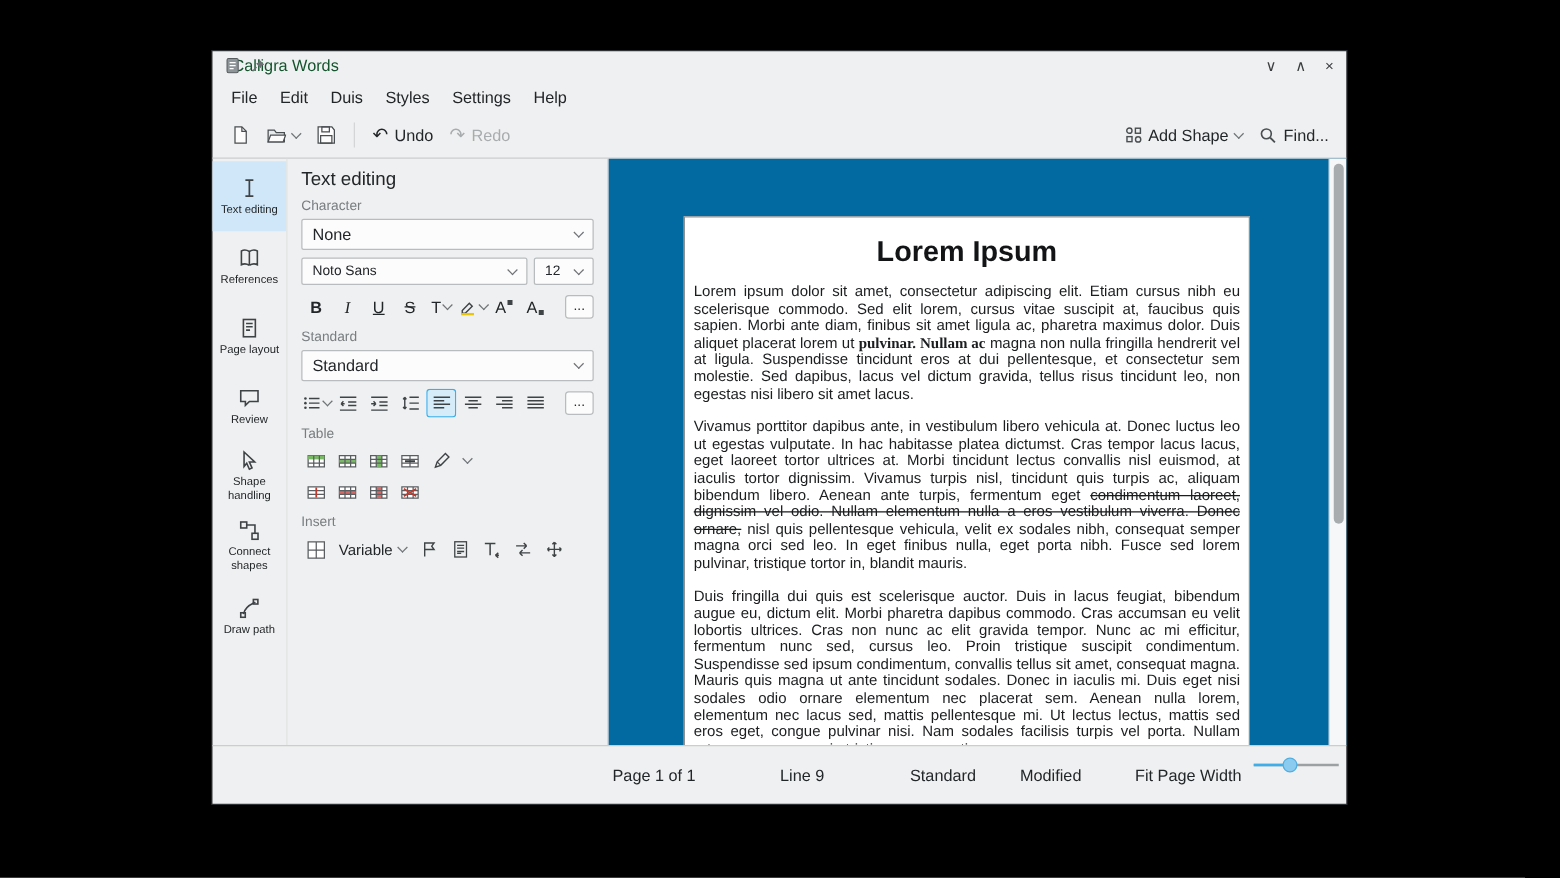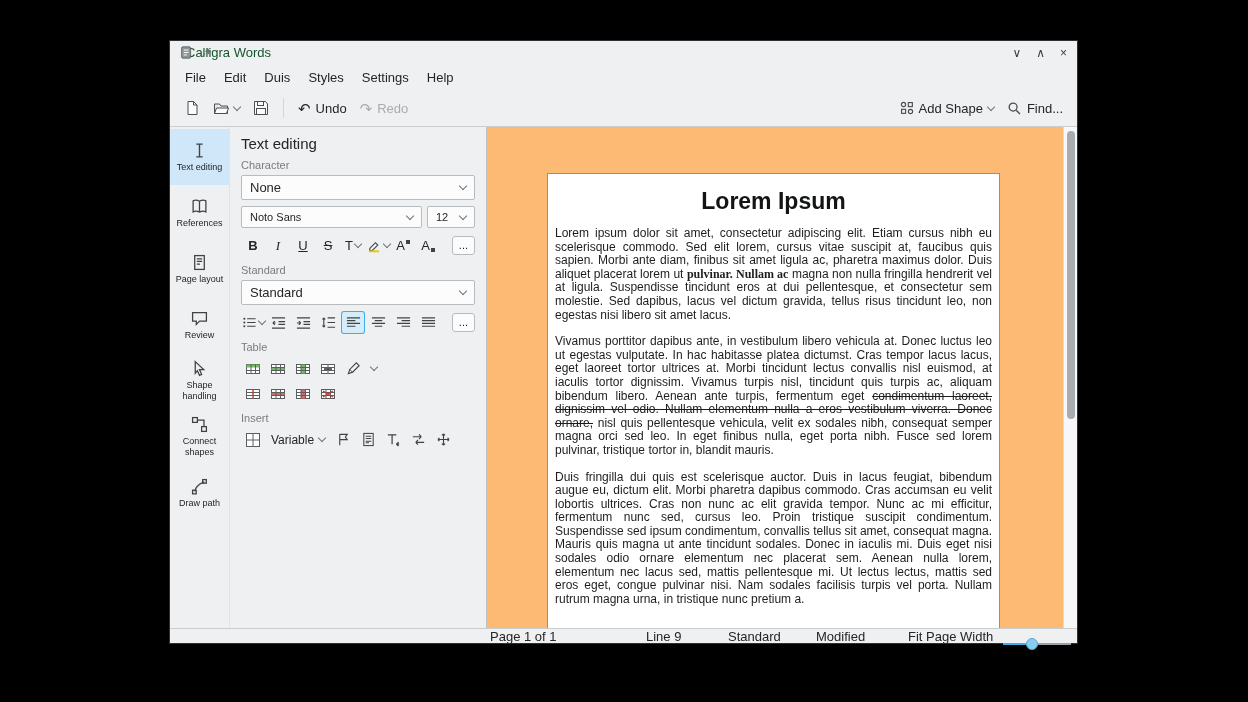--- a/index.html
+++ b/index.html
@@ -72,36 +72,36 @@
   .glyph-i { font-style:italic; font-family:"Liberation Serif", serif; }
   .glyph-u { text-decoration:underline; }
   .glyph-s { text-decoration:line-through; }
   .supmark, .submark { width:4px; height:4px; background:#3f4345; display:inline-block; }
   .supmark { margin-bottom:8px; margin-left:1px; }
   .submark { margin-top:8px; margin-left:1px; }
   .flat-combo { display:flex; align-items:center; gap:5px; font-size:12px;
                 color:#232629; padding:3px 5px; border-radius:3px; }
 
   
-  .docarea { flex:1; position:relative; background:#fdba74; overflow:hidden; }
+  .docarea { flex:1; position:relative; background:#0369a1; overflow:hidden; }
   .page { position:absolute; left:60px; top:46px; width:453px; height:640px;
           background:#ffffff; border:1px solid #8f9193; padding:12px 7px 0 7px; }
   .doc-title { text-align:center; font-size:23px; font-weight:bold; color:#121416;
                margin:2px 0 12px; }
   .doc-para { font-size:12px; line-height:13.6px; color:#1b1d1f;
               text-align:justify; margin-bottom:13px; }
   .run-bold { font-weight:bold;font-family:Liberation Serif, serif; }
   .run-strike { text-decoration:line-through; }
   .vscroll { position:absolute; right:0; top:0; bottom:0; width:14px;
              background:#f6f7f8; border-left:1px solid #d9dbdc; }
   .vthumb { position:absolute; left:3px; top:4px; width:8px; height:288px;
             border-radius:4px; background:#a9acae; }
 
   
-  .statusbar { height:15px; flex:0 0 auto; border-top:1px solid #cbcdce;
+  .statusbar { height:47px; flex:0 0 auto; border-top:1px solid #cbcdce;
                position:relative; font-size:13px; color:#232629; }
   .sb-item { position:absolute; top:50%; transform:translateY(-50%); white-space:nowrap; }
   .zoom-slider { position:absolute; left:833px; top:0; width:68px; height:100%; }
   .zs-track { position:absolute; top:14px; left:0; right:0; height:2px; background:#9da0a2; }
   .zs-fill  { position:absolute; top:14px; left:0; width:24px; height:2px; background:#3daee9; }
   .zs-thumb { position:absolute; top:9px; left:23px; width:12px; height:12px;
               border-radius:50%; background:#8ccbf0; border:1px solid #51aee0; }
 
   svg { display:block; }
 </style>
@@ -488,21 +488,21 @@
           </div>
       </div>
       <div class="vscroll">
         <div class="vthumb"></div>
       </div>
     </div>
   </div>
 
   <div class="statusbar">
     <span class="sb-item" style="left:320px;">Page 1 of 1</span>
-    <span class="sb-item" style="left:476px;">Line 9</span>
+    <span class="sb-item" style="left:454px;">Line 9</span>
     <span class="sb-item" style="left:558px;">Standard</span>
     <span class="sb-item" style="left:646px;">Modified</span>
     <span class="sb-item" style="left:738px;">Fit Page Width</span>
     <div class="zoom-slider">
       <div class="zs-track"></div>
       <div class="zs-fill"></div>
       <div class="zs-thumb"></div>
     </div>
   </div>
 

